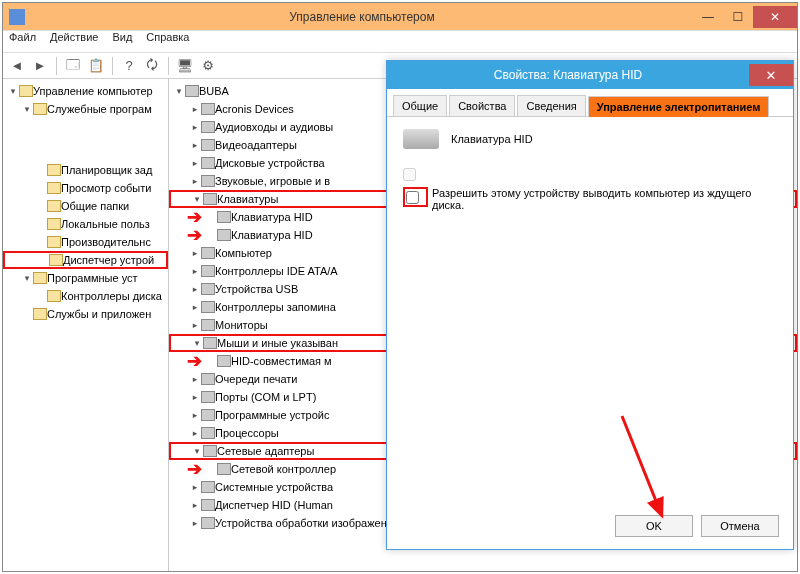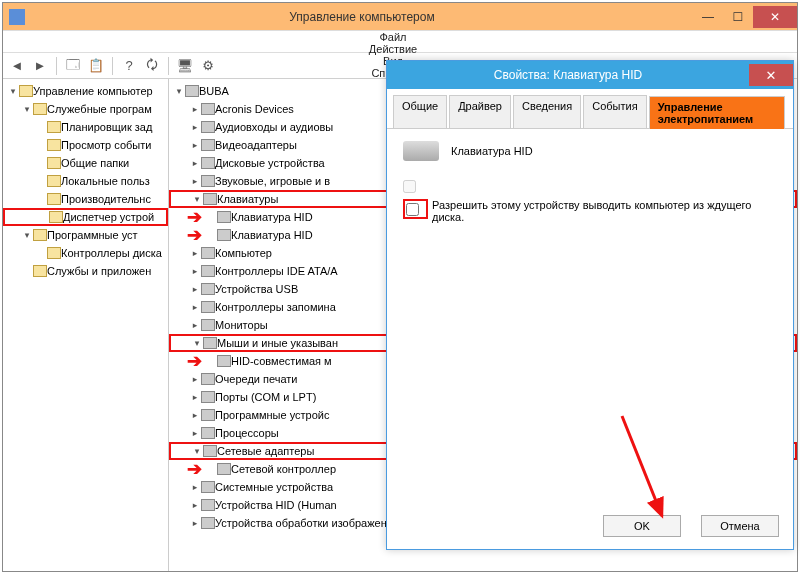--- a/index.html
+++ b/index.html
@@ -7,21 +7,21 @@
 
 
 .main-window { position: absolute; left: 2px; top: 2px; width: 796px; height: 570px; border: 1px solid #888; background: #fff; }
 .titlebar { height: 28px; background: #fdba74; display: flex; align-items: center; border-bottom: 1px solid #ddd; }
 .titlebar-icon { width: 16px; height: 16px; margin: 0 6px; background: #5a8ed8; display: inline-block; }
 .titlebar-title { flex: 1; text-align: center; font-size: 12px; color: #333; }
 .win-controls { display: flex; }
 .win-btn { width: 30px; height: 22px; display: flex; align-items: center; justify-content: center; color: #333; font-size: 12px; cursor: default; }
 .win-btn.x-red { background: #c75050; color: #fff; width: 44px; }
 
-.menubar { height: 22px; display: flex; align-items: center; padding: 0 6px; border-bottom: 1px solid #ddd; flex-direction: column; }
+.menubar { height: 22px; display: flex; align-items: flex-start; padding: 0 6px; border-bottom: 1px solid #ddd; }
 .menubar span { margin-right: 14px; color: #222; cursor: default; }
 
 .toolbar { height: 26px; display: flex; align-items: center; padding: 0 4px; border-bottom: 1px solid #d0d0d0; gap: 3px; }
 .tool-btn { width: 20px; height: 20px; display: inline-flex; align-items: center; justify-content: center; cursor: default; color: #555; font-size: 13px; }
 .tool-sep { width: 1px; height: 18px; background: #ccc; margin: 0 3px; }
 
 .content { display: flex; height: calc(100% - 76px); }
 .left-pane { width: 166px; border-right: 1px solid #ccc; overflow: hidden; padding: 3px 0; }
 .right-pane { flex: 1; overflow: hidden; padding: 3px 0; position: relative; }
 
@@ -29,30 +29,30 @@
 .tree-node .expander { width: 12px; text-align: center; color: #555; font-size: 9px; }
 
 .red-box { border: 2px solid #e11; }
 .red-arrow { position: absolute; color: #e11; font-size: 18px; font-weight: bold; pointer-events: none; }
 
 
 .dialog { position: absolute; left: 386px; top: 60px; width: 408px; height: 490px; border: 1px solid #4a9be0; background: #fff; box-shadow: 0 0 8px rgba(0,0,0,0.2); }
 .dialog-titlebar { height: 28px; background: #3ba5e0; display: flex; align-items: center; }
 .dialog-title { flex: 1; text-align: center; color: #fff; font-size: 12px; }
 .dialog-close { width: 44px; height: 22px; background: #c75050; color: #fff; display: flex; align-items: center; justify-content: center; font-size: 13px; }
-.tabs { display: flex; padding: 6px 6px 0 6px; border-bottom: 1px solid #ccc; }
+.tabs { display: flex; padding: 6px 6px 0 6px; border-bottom: 1px solid #ccc; align-items: center; }
 .tab { padding: 4px 8px; border: 1px solid #ccc; border-bottom: none; background: #f0f0f0; margin-right: 2px; font-size: 11px; cursor: default; }
 .tab.active { background: #f97316; position: relative; top: 1px; font-weight: bold; }
 .dialog-body { padding: 12px 16px; }
 .device-row { display: flex; align-items: center; margin-bottom: 18px; }
 .device-icon { width: 36px; height: 20px; background: linear-gradient(#ddd,#aaa); border-radius: 3px; margin-right: 12px; }
 .chk-row { display: flex; align-items: flex-start; margin-bottom: 6px; font-size: 11px; }
 .chk-row input { margin-right: 6px; margin-top: 1px; }
 .chk-row.disabled { color: #999; }
-.dialog-buttons { position: absolute; bottom: 12px; right: 14px; display: flex; gap: 20px; margin-top: 16px; }
+.dialog-buttons { position: absolute; bottom: 12px; right: 14px; display: flex; gap: 8px; margin-top: 16px; }
 .dlg-btn { width: 78px; height: 22px; border: 1px solid #aaa; background: #f4f4f4; cursor: default; display: flex; align-items: center; justify-content: center; }
 
 .big-red-arrow { position: absolute; pointer-events: none; }
 
 
 .ic { width: 14px; height: 12px; display: inline-block; background: #8aa; border: 1px solid #688; }
 .ic-folder { background: #f8e4a0; border-color: #c0a040; }
 .ic-kb { background: #ccc; border-color: #888; }
 </style>
 </head>
@@ -95,21 +95,21 @@
         <div class="tree-node" style="padding-left: 4px;">
           <span class="expander">▾</span>
           <span class="ic ic-folder"></span>
           <span>Управление компьютер</span>
         </div>
         <div class="tree-node" style="padding-left: 18px;">
           <span class="expander">▾</span>
           <span class="ic ic-folder"></span>
           <span>Служебные програм</span>
         </div>
-        <div class="tree-node" style="padding-left: 32px;">
+        <div class="tree-node" style="padding-left: 32px; margin-top: 43px;">
           <span class="expander"></span>
           <span class="ic ic-folder"></span>
           <span>Планировщик зад</span>
         </div>
         <div class="tree-node" style="padding-left: 32px;">
           <span class="expander"></span>
           <span class="ic ic-folder"></span>
           <span>Просмотр событи</span>
         </div>
         <div class="tree-node" style="padding-left: 32px;">
@@ -311,44 +311,43 @@
           <div class="tree-node" style="padding-left: 20px;">
             <span class="expander">▸</span>
             <span class="ic ic-kb"></span>
             <span>Системные устройства</span>
           </div>
         </div>
         <div style="position: relative;">
           <div class="tree-node" style="padding-left: 20px;">
             <span class="expander">▸</span>
             <span class="ic ic-kb"></span>
-            <span>Устройства HID (Human</span>
+            <span>Диспетчер HID (Human</span>
           </div>
         </div>
         <div style="position: relative;">
           <div class="tree-node" style="padding-left: 20px;">
             <span class="expander">▸</span>
             <span class="ic ic-kb"></span>
             <span>Устройства обработки изображений</span>
           </div>
         </div>
       </div>
   </div>
 </div>
 
 <div class="dialog">
   <div class="dialog-titlebar">
     <span class="dialog-title">Свойства: Клавиатура HID</span>
     <div class="dialog-close">✕</div>
   </div>
   <div class="tabs">
     <div class="tab">Общие</div>
-    <div class="tab">Драйвер</div>
+    <div class="tab">Свойства</div>
     <div class="tab">Сведения</div>
-    <div class="tab">События</div>
     <div class="tab active red-box">Управление электропитанием</div>
   </div>
   <div class="dialog-body">
     <div class="device-row">
       <span class="device-icon"></span>
       <span>Клавиатура HID</span>
     </div>
     <div class="chk-row disabled">
       <input type="checkbox" disabled="" style="">
     </div>

